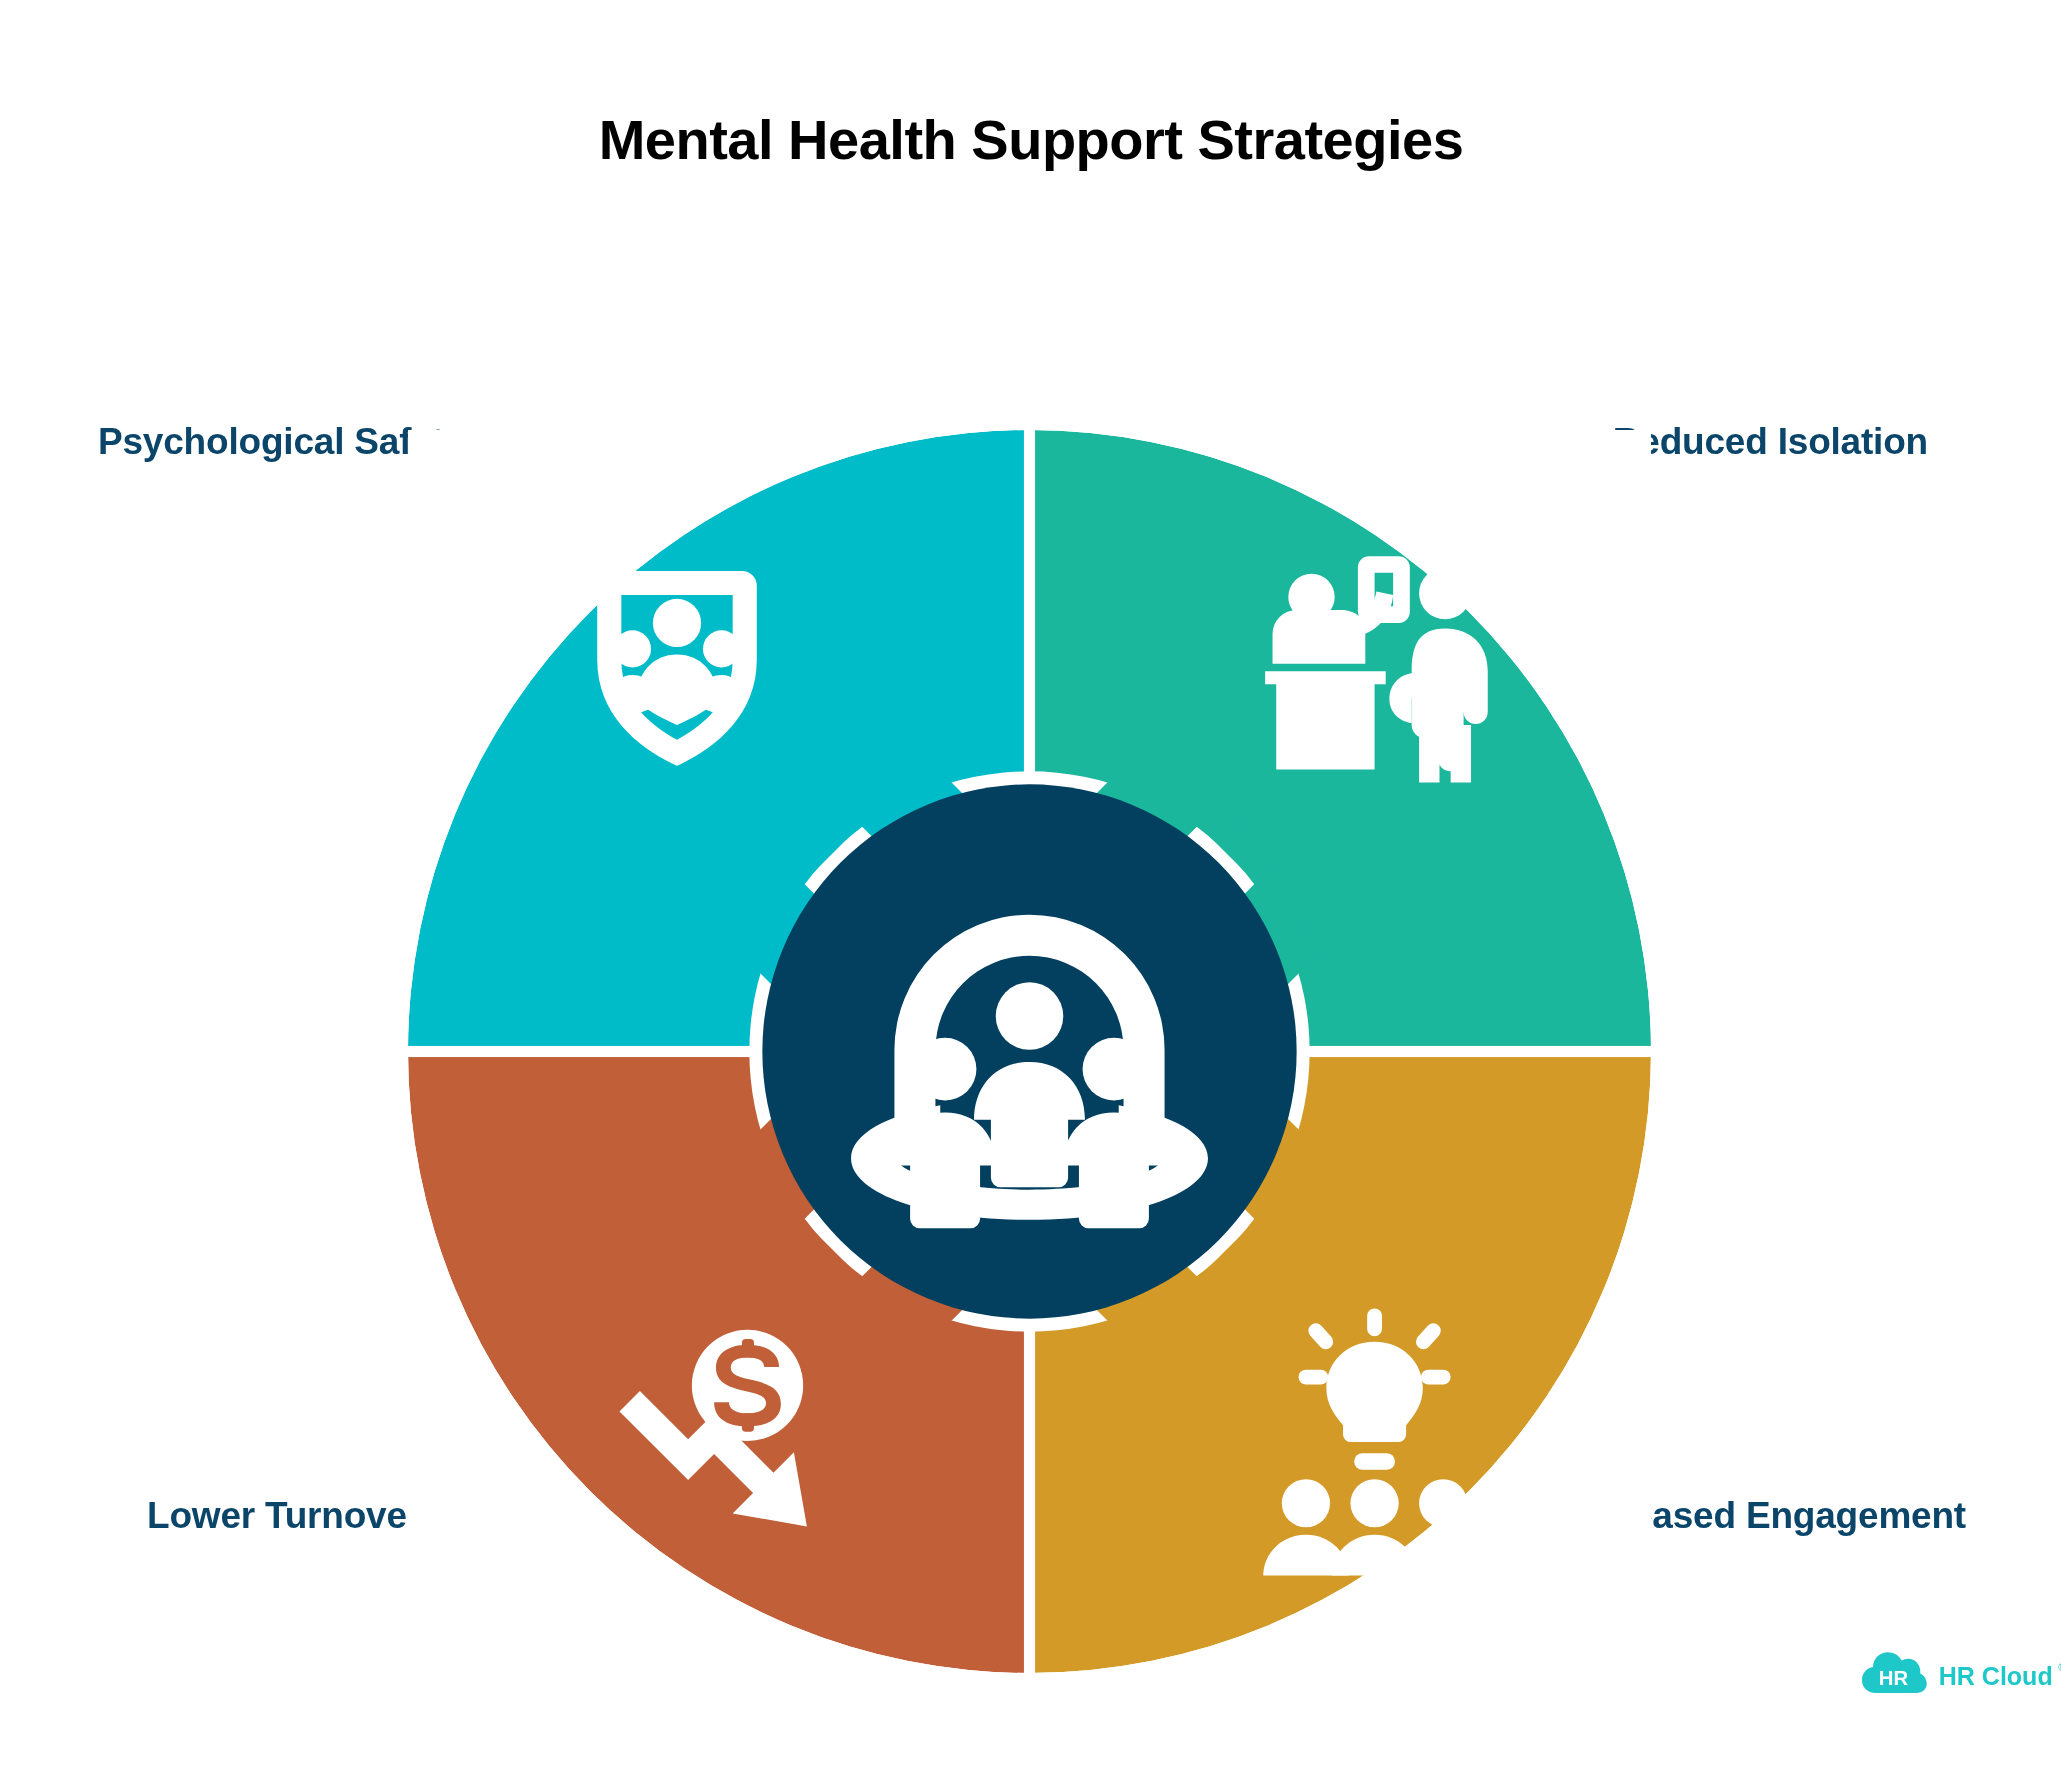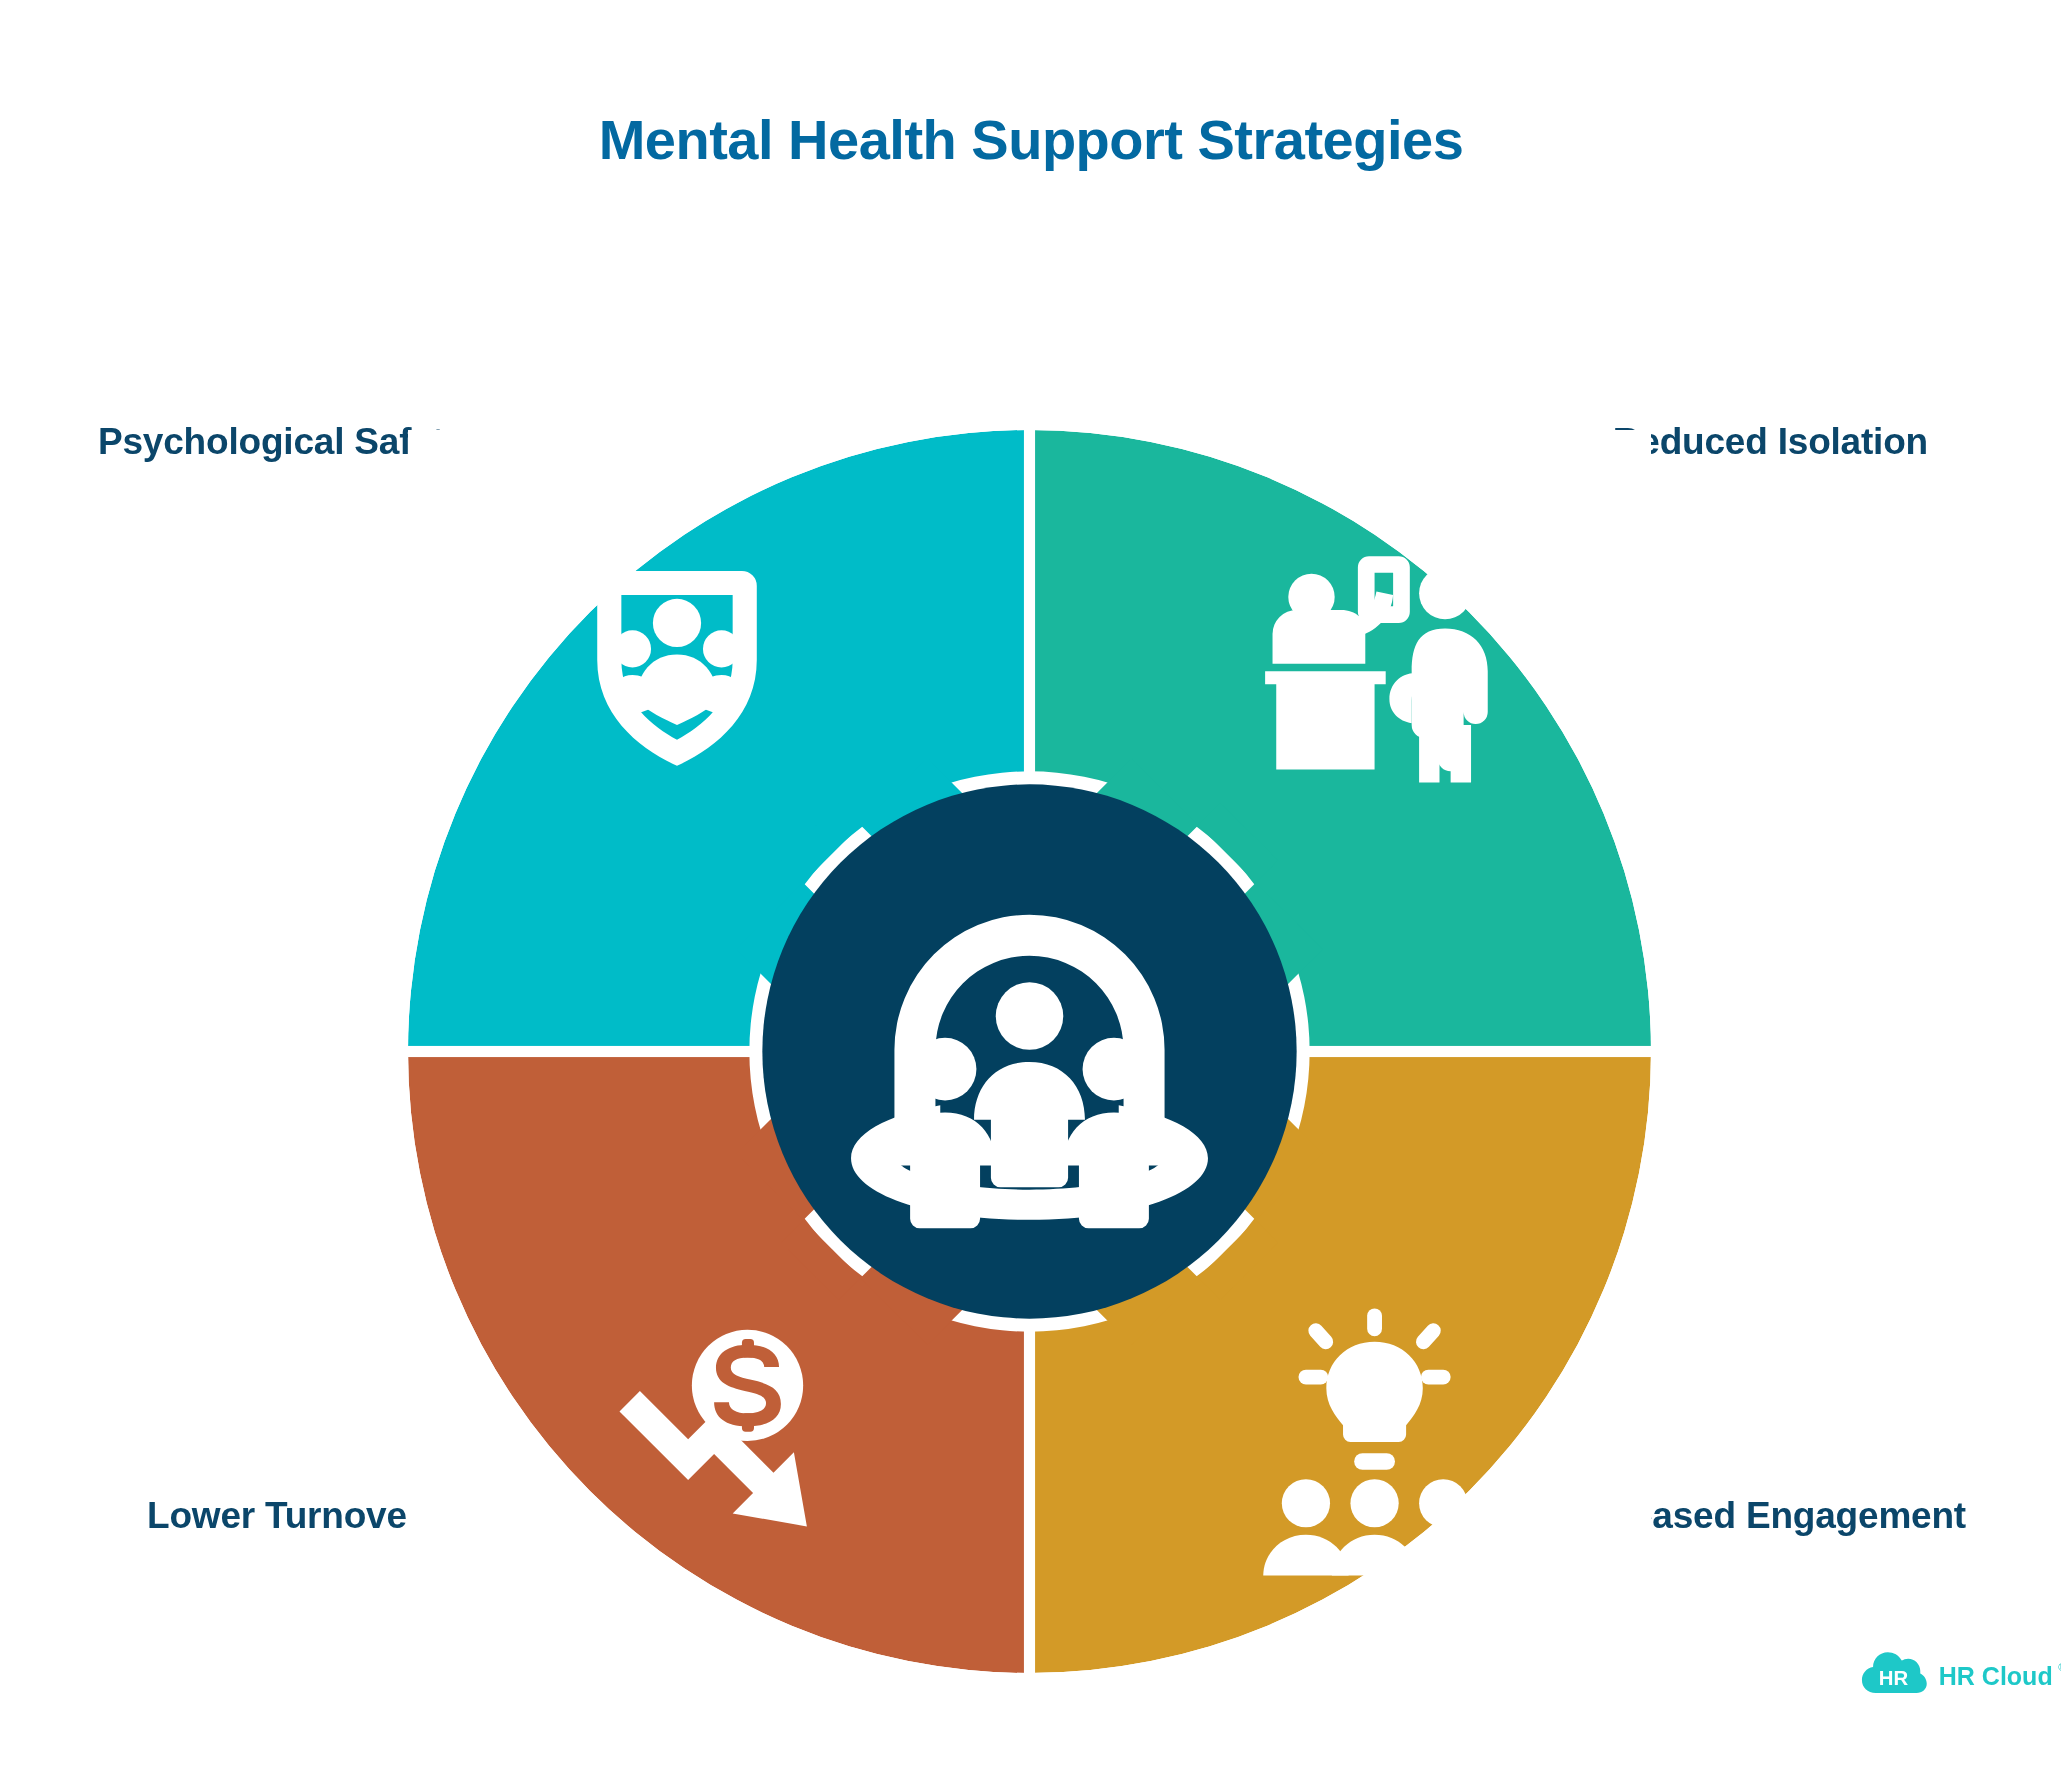--- a/index.html
+++ b/index.html
@@ -18,21 +18,21 @@
   }
 
   #page-title {
     position: absolute;
     top: 109px;
     left: 0;
     width: 2062px;
     text-align: center;
     font-size: 56px;
     font-weight: bold;
-    color: #0369a1;
+    color: #000000;
     letter-spacing: -0.5px;
     line-height: 1.1;
     white-space: nowrap;
   }
 
   .quad-label {
     position: absolute;
     font-size: 37px;
     font-weight: bold;
     color: #0b466a;

